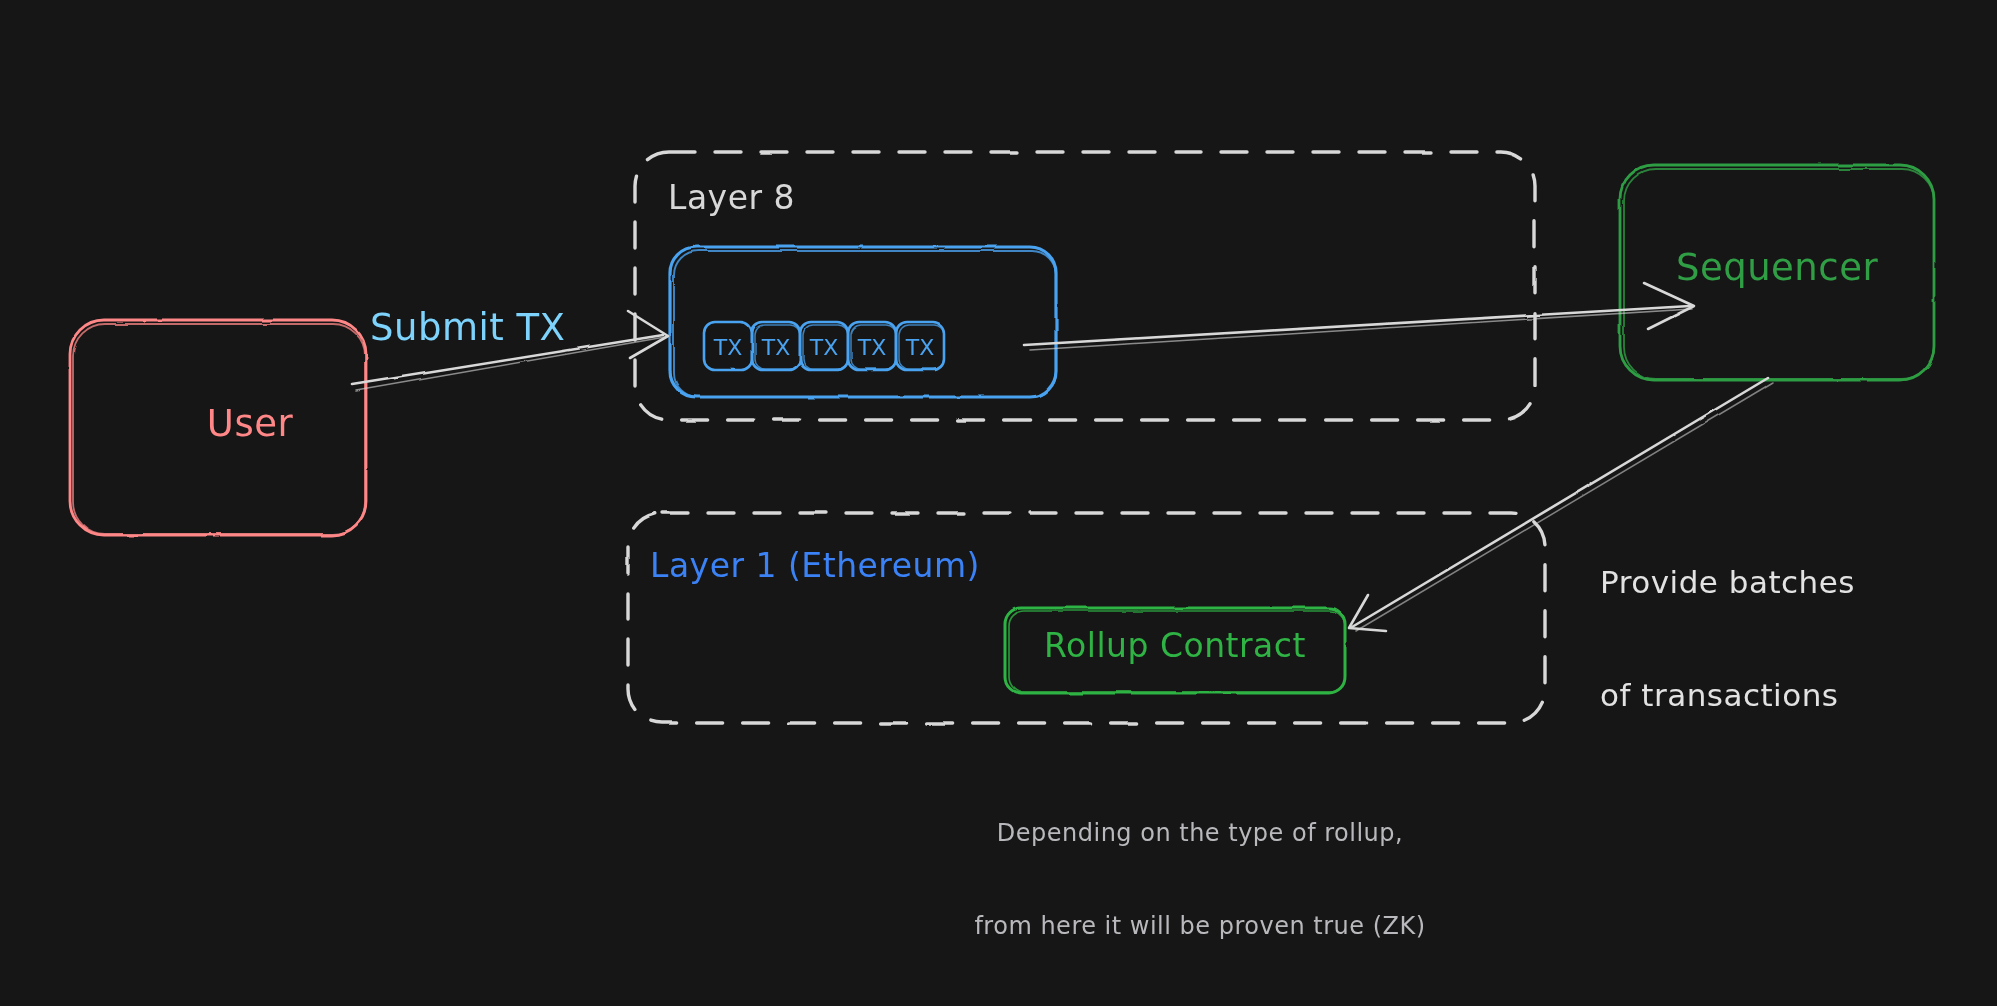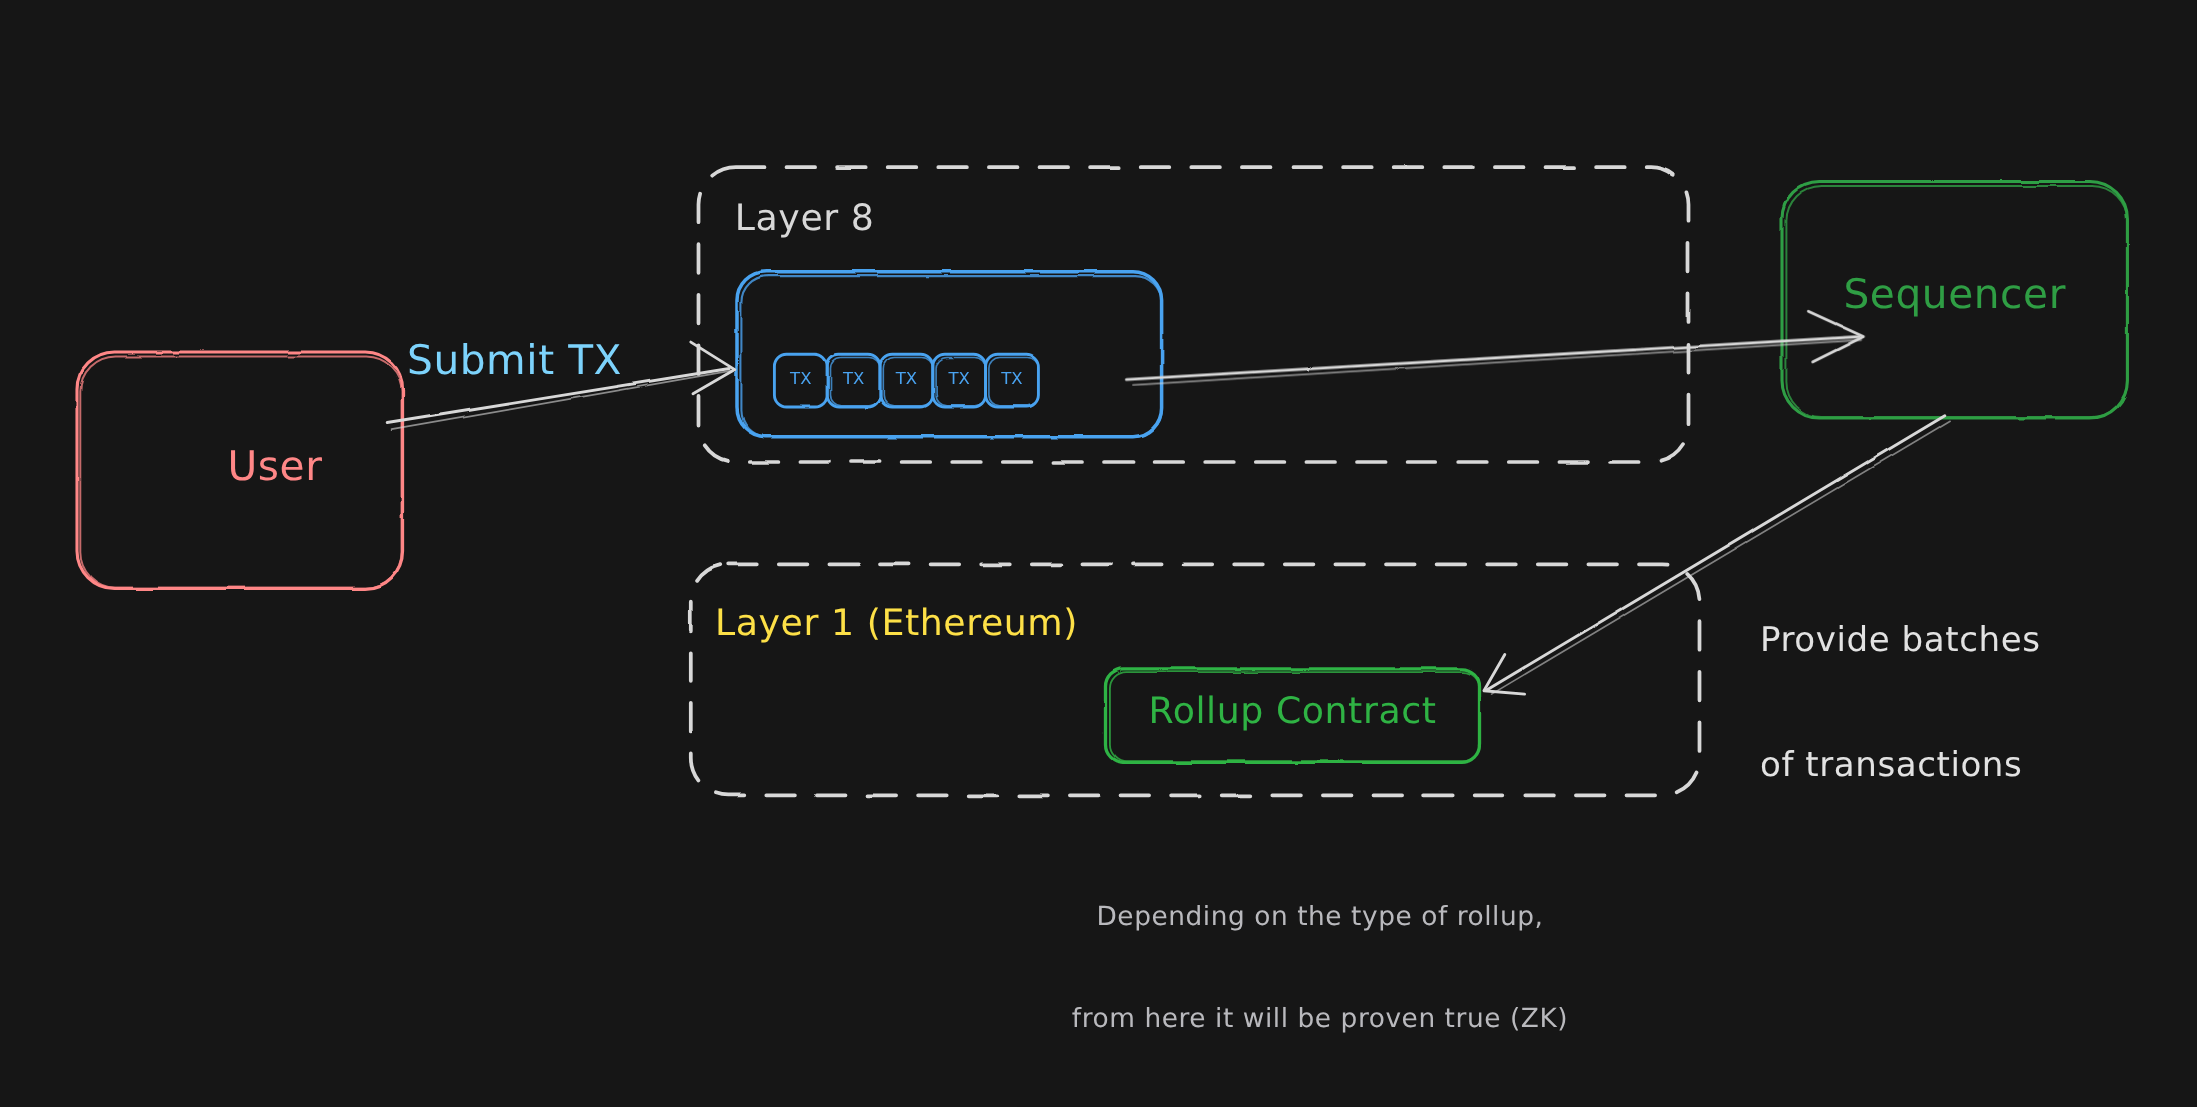--- a/index.html
+++ b/index.html
@@ -25,31 +25,31 @@
     position: absolute;
     white-space: pre;
     line-height: 1.28;
     letter-spacing: 0.5px;
     user-select: none;
     font-family: "DejaVu Sans", sans-serif;
   }
   .lbl-user      { left: 70px;  top: 400px;  width: 296px; text-align: center; font-size: 37px; color: #ff8787; margin-left: 32px; }
   .lbl-seq       { left: 1620px;top: 244px;  width: 314px; text-align: center; font-size: 37px; color: #2f9e44; }
   .lbl-layer2    { left: 668px; top: 177px;  font-size: 33px; color: #d8d8d8; }
-  .lbl-layer1    { left: 650px; top: 545px;  font-size: 33px; color: #fde047; }
+  .lbl-layer1    { left: 650px; top: 545px;  font-size: 33px; color: #3b82f6; }
   .lbl-mempool   { left: 670px; top: 265px;  width: 386px; text-align: center; font-size: 29px; color: #4aa3f0; }
   .lbl-rollup    { left: 1005px;top: 625px;  width: 340px; text-align: center; font-size: 33px; color: #2fb344; }
   .lbl-submit    { left: 370px; top: 304px;  font-size: 37px; color: #7dd3fc; }
   .lbl-provide   { left: 1600px;top: 488px;  font-size: 31px; color: #e2e2e2; line-height: 1.22; }
   .lbl-caption   { left: 900px; top: 757px;  width: 600px; text-align: center; font-size: 24px; color: #b9b9bd; line-height: 1.28; }
   .tx-label {
     position: absolute;
     width: 48px;
     text-align: center;
-    font-size: 15px;
+    font-size: 22px;
     color: #4aa3f0;
     top: 335px;
   }
 </style>
 </head>
 <body>
 
 <div id="canvas">
 
   <svg id="sketch" viewBox="0 0 1997 1006">

